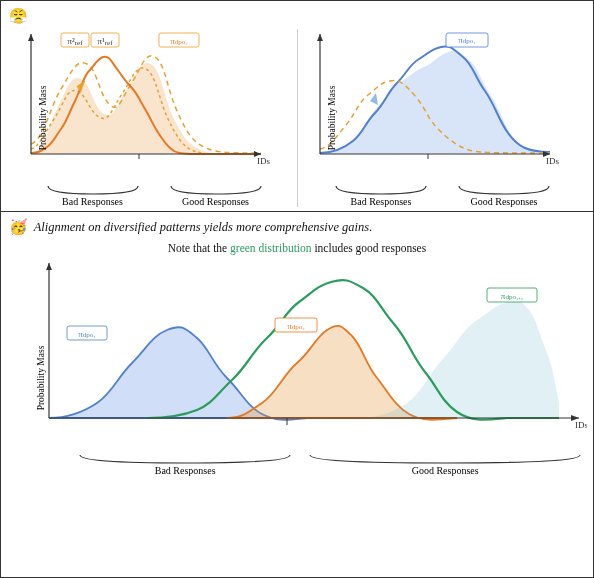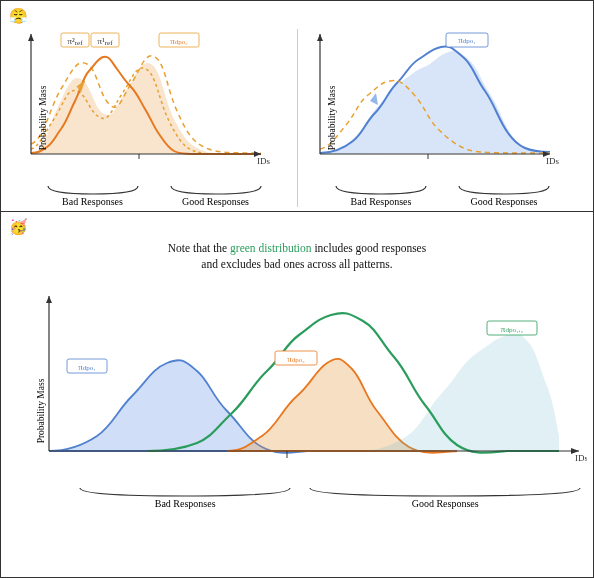--- a/index.html
+++ b/index.html
@@ -51,21 +51,21 @@
     
     .bottom-panel {
       flex: 1;
       padding: 6px 8px 4px 8px;
     }
 
     .bottom-note {
       font-size: 11.5px;
       text-align: center;
       color: #111;
-      margin-bottom: 19px;
+      margin-bottom: 2px;
       line-height: 1.4;
     }
 
     .green-text { color: #2a9d5c; font-style: normal; }
 
     svg { display: block; }
   </style>
 </head>
 <body>
 
@@ -175,24 +175,24 @@
             <span style="font-size:10px;">Good Responses</span>
           </div>
         </div>
       </div>
     </div>
   </div>
 
   <div class="bottom-panel">
     <div class="panel-title">
       <span class="emoji">🥳</span>
+      <em>Alignment on diversified patterns yields more comprehensive gains.</em>
     </div>
     <div class="bottom-note">
       <span>Note that the </span><span class="green-text">green distribution</span><span> includes good responses</span><br>
-      <span>and excludes bad ones across all patterns.</span>
     </div>
 
     <div style="position:relative;">
       <div style="position:absolute;left:0px;top:55%;transform:translateY(-50%) rotate(-90deg);font-size:9.5px;white-space:nowrap;transform-origin:center;pointer-events:none;">Probability Mass</div>
       <svg width="560" height="195" viewBox="0 0 560 195" style="margin-left:18px;">
         <defs>
           <clipPath id="chart3clip">
             <rect x="22" y="0" width="510" height="165"></rect>
           </clipPath>
         </defs>

